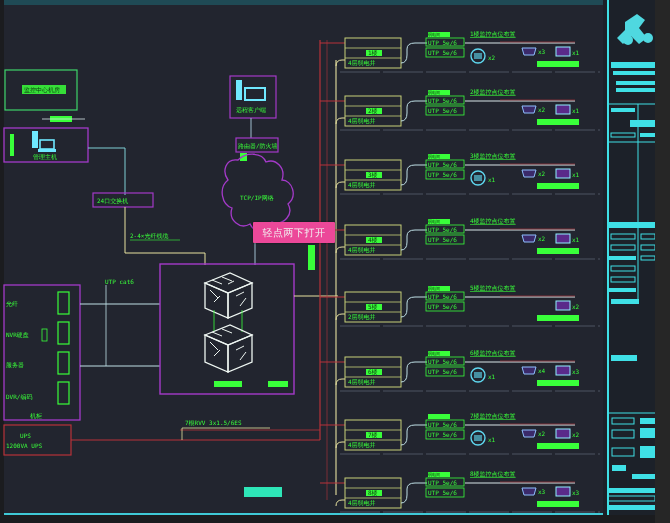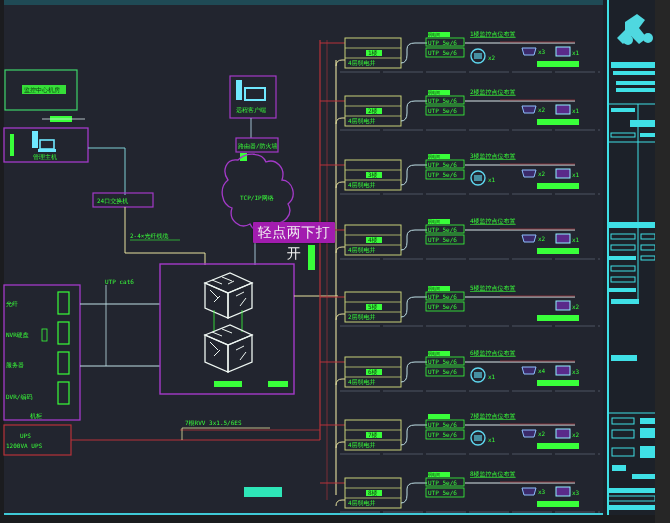--- a/index.html
+++ b/index.html
@@ -2,21 +2,21 @@
 <html><head>
 <meta charset="utf-8">
 <style>
   html, body { margin: 0; padding: 0; background: #1b1d22; }
   body { width: 670px; height: 523px; overflow: hidden; position: relative; font-family: "DejaVu Sans", sans-serif; }
   #canvas { position: absolute; left: 0; top: 0; width: 670px; height: 523px; }
   .frame-bg { fill: #22252f; }
   .lbl { font-family: "DejaVu Sans Mono", monospace; fill: #39ff3a; font-size: 6px; }
   .tooltip {
     position: absolute; left: 253px; top: 222px; width: 82px; height: 21px;
-    background: #a21caf; color: #f2f2f2; font-size: 14px; line-height: 21px;
+    background: #ec4899; color: #f2f2f2; font-size: 10px; line-height: 21px;
     text-align: center; border-radius: 1px; letter-spacing: 0.5px;
     box-shadow: 0 0 2px rgba(0,0,0,0.6);
   }
   .right-margin { position: absolute; right: 0; top: 0; width: 15px; height: 523px; background: #262626; }
 </style>
 </head>
 <body>
 
 <svg id="canvas" viewBox="0 0 670 523" xmlns="http://www.w3.org/2000/svg">
 

